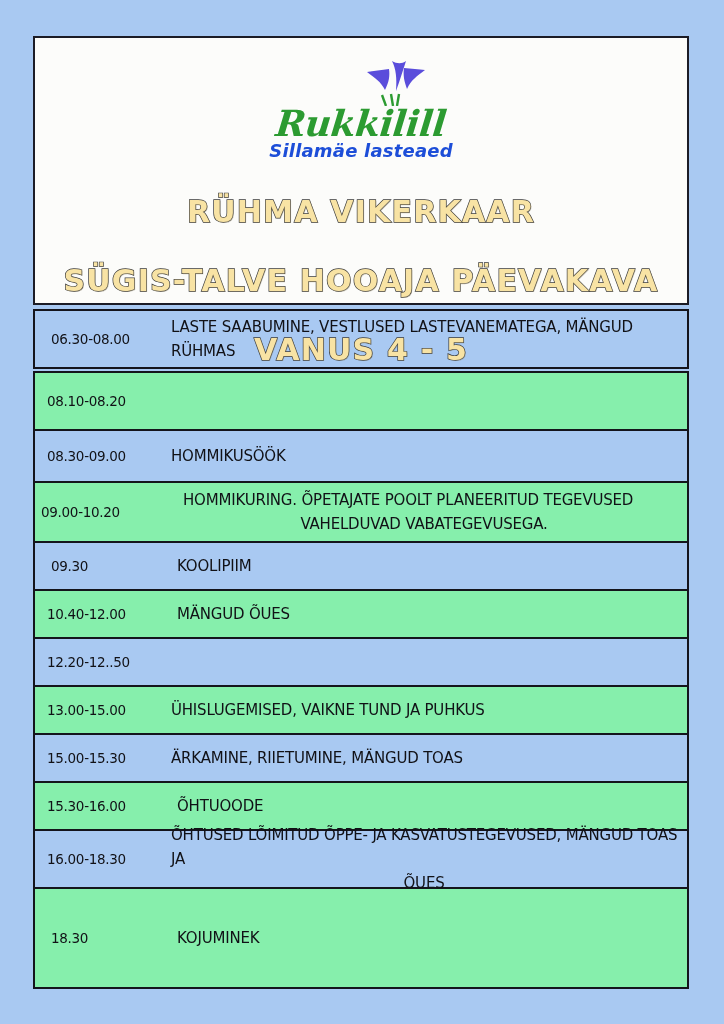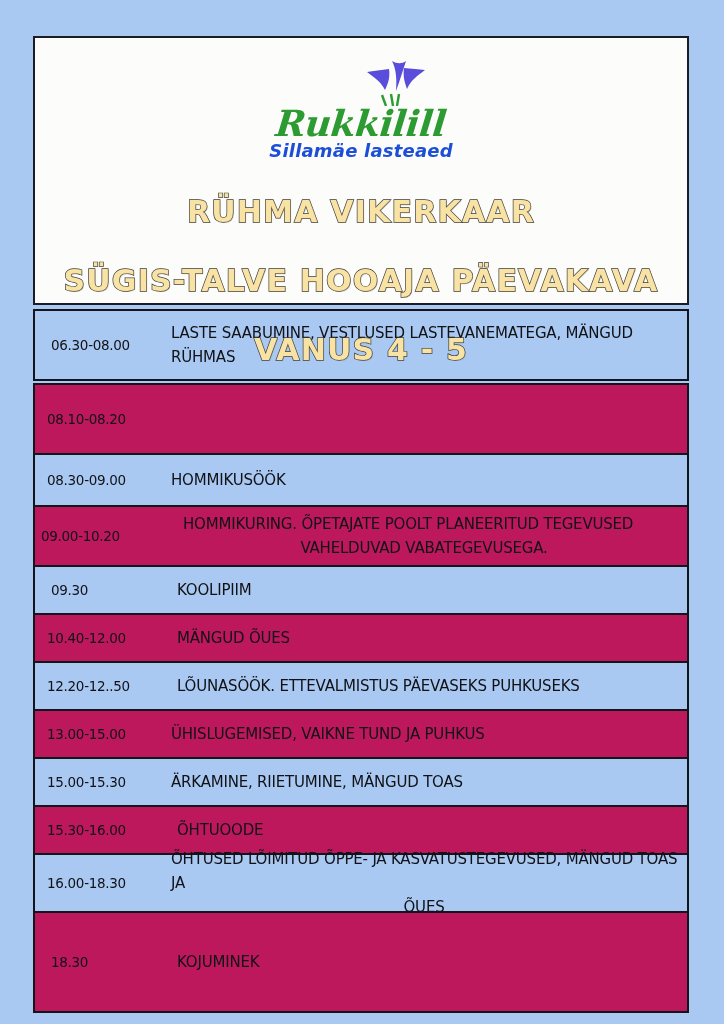--- a/index.html
+++ b/index.html
@@ -111,21 +111,21 @@
     box-sizing: border-box;
     border: 2px solid #14141c;
     display: flex;
     align-items: center;
     width: 656px;
     margin-top: -2px;
   }
   .row:first-child { margin-top: 0; }
 
   .row.blue   { background: #a9c9f2; }
-  .row.yellow { background: #be185d; }
+  .row.yellow { background: #86efac; }
 
   .row.sep-top { margin-top: 2px; }
 
   .cell-time {
     flex: 0 0 126px;
     padding-left: 12px;
     box-sizing: border-box;
     font-family: "DejaVu Sans", sans-serif;
     font-size: 13.5px;
     letter-spacing: -0.3px;
@@ -140,21 +140,21 @@
     font-size: 15px;
     letter-spacing: -0.2px;
     color: #111116;
     line-height: 24px;
   }
 
   .cell-act .l1 { display: block; }
   .cell-act .l2 { display: block; text-align: center; }
 
   
-  .h60 { height: 72px; }
+  .h60 { height: 60px; }
   .h54 { height: 54px; }
   .h50 { height: 50px; }
   .h82 { height: 102px; }
   .ind-10 { padding-left: 10px; }
   .ind-16 { padding-left: 16px; }
   .ind-22 { padding-left: 22px; }
 
   .tp-6  { padding-left: 6px; }
   .tp-12 { padding-left: 12px; }
   .tp-16 { padding-left: 16px; }
@@ -226,23 +226,20 @@
 
       <div class="row yellow h50">
         <div class="cell-time tp-12">10.40-12.00</div>
         <div class="cell-act">
             <span class="l1 ind-16">MÄNGUD ÕUES</span>
           </div>
       </div>
 
       <div class="row blue h50">
         <div class="cell-time tp-12">12.20-12..50</div>
-        <div class="cell-act">
-            <span class="l1 ind-16">LÕUNASÖÖK. ETTEVALMISTUS PÄEVASEKS PUHKUSEKS</span>
-          </div>
       </div>
 
       <div class="row yellow h50">
         <div class="cell-time tp-12">13.00-15.00</div>
         <div class="cell-act">
             <span class="l1 ind-10">ÜHISLUGEMISED, VAIKNE TUND JA PUHKUS</span>
           </div>
       </div>
 
       <div class="row blue h50">

